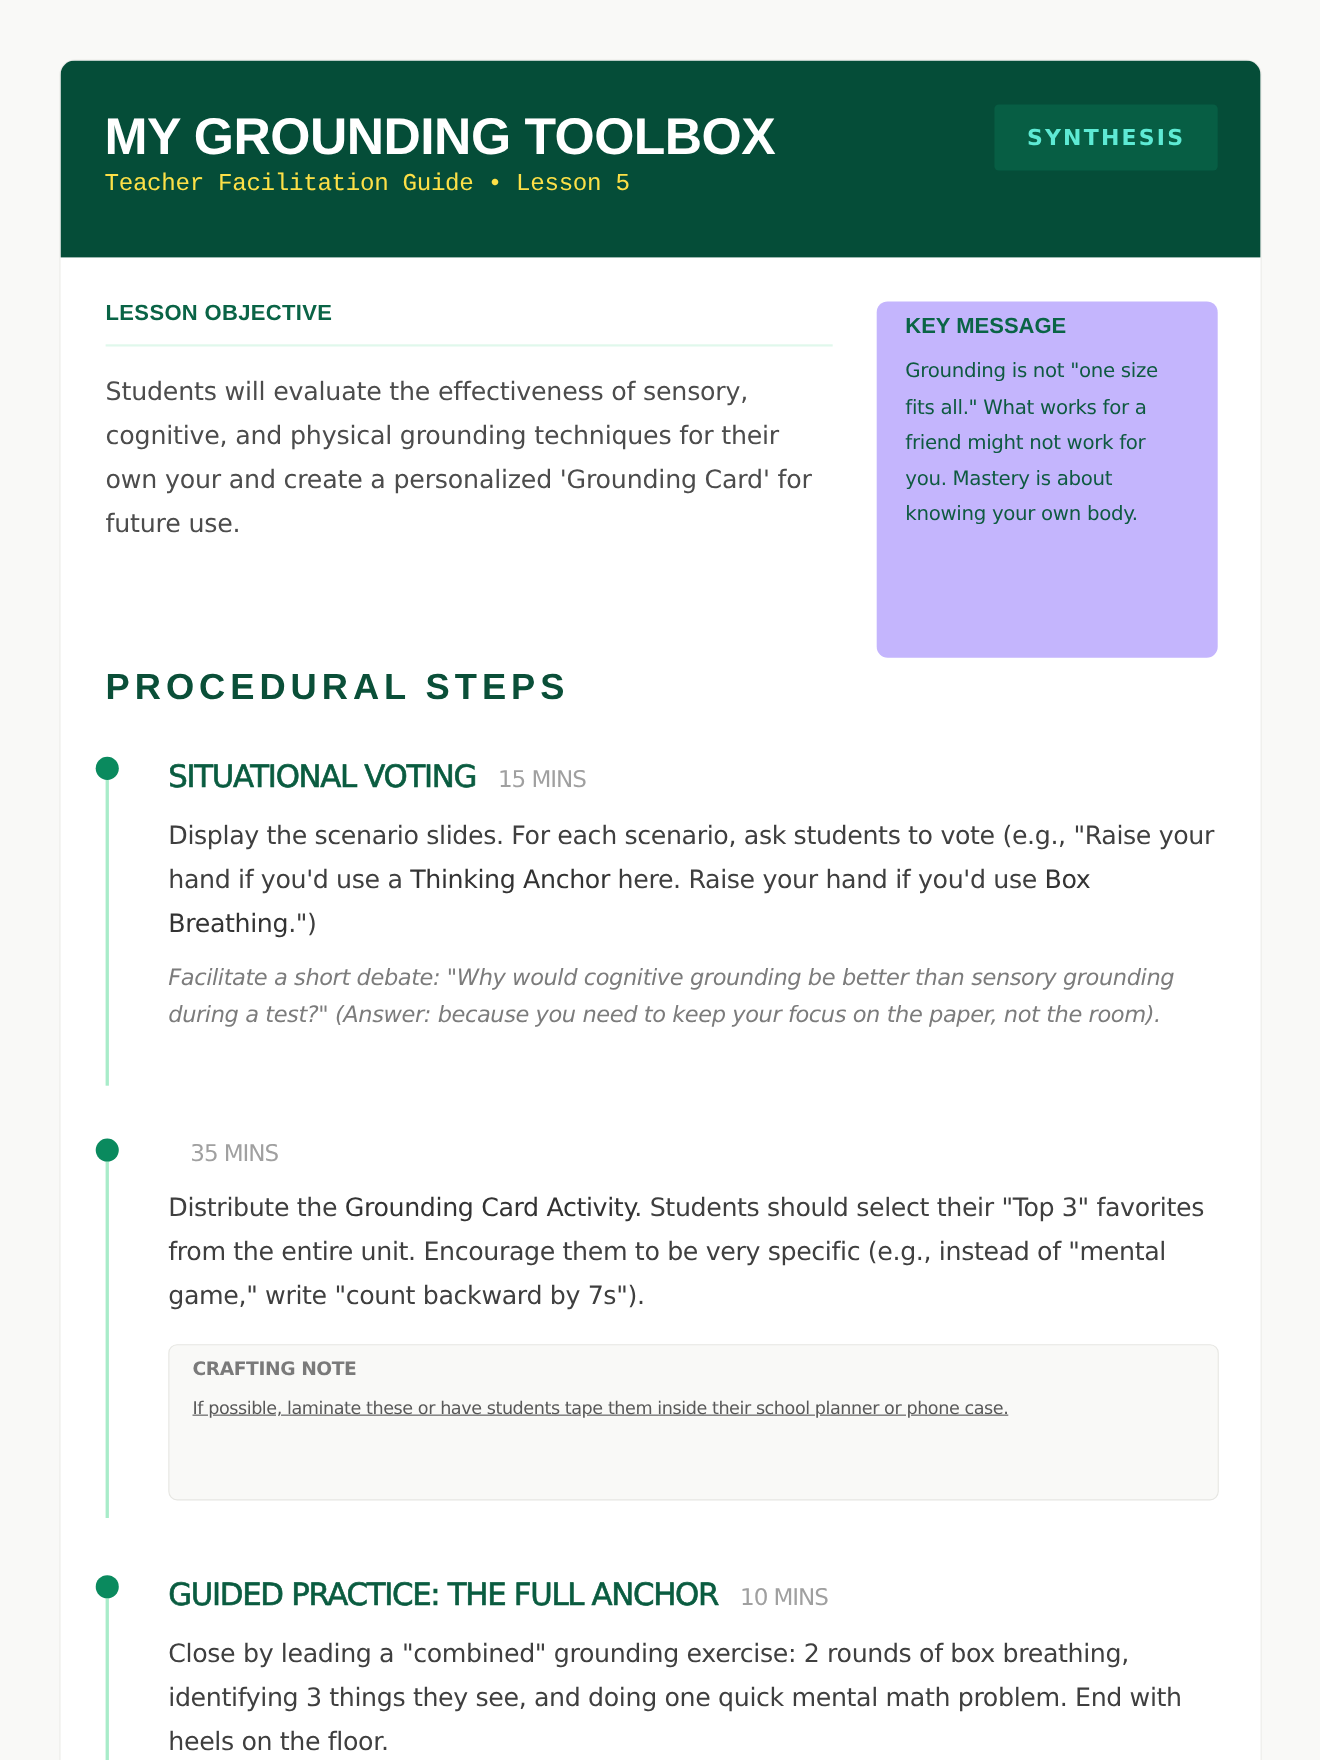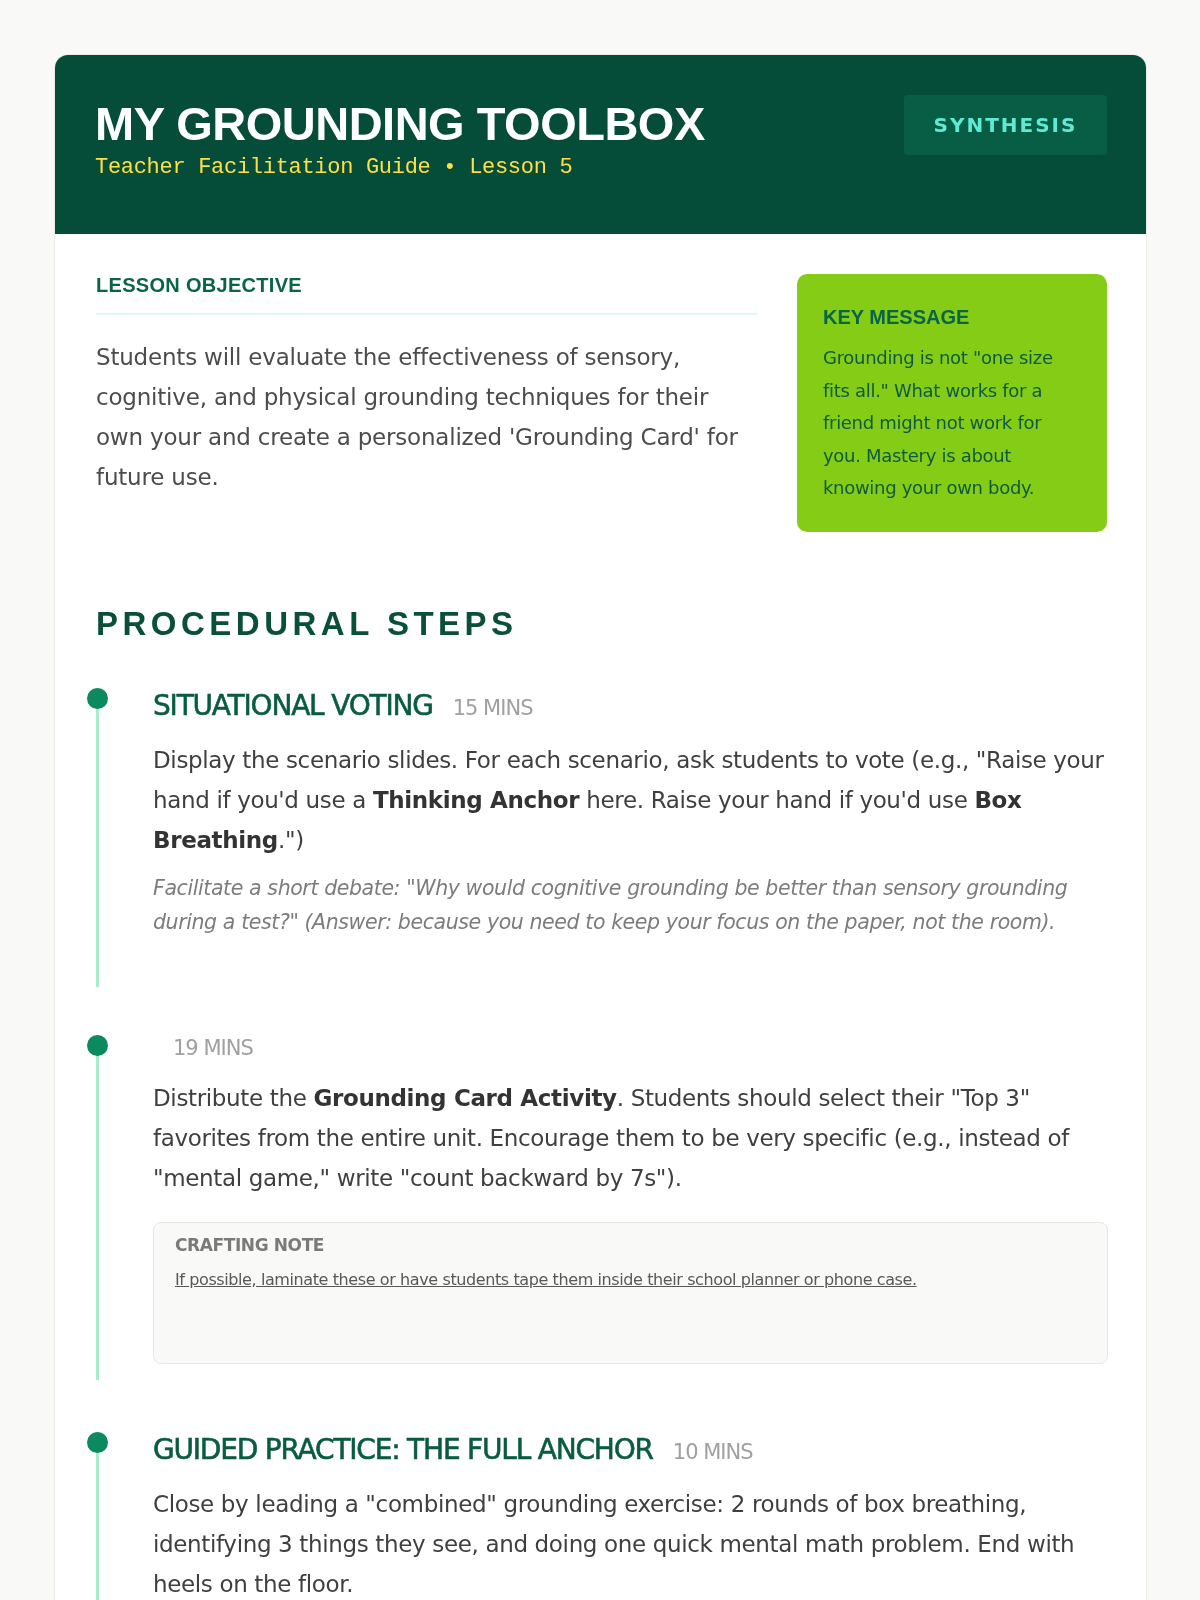--- a/index.html
+++ b/index.html
@@ -77,24 +77,24 @@
   .obj-text {
     margin-top: 22px;
     font-size: 23px;
     line-height: 40px;
     color: #4c4c4c;
     letter-spacing: -0.2px;
   }
   .key-box {
     position: absolute;
     left: 742px; top: 40px;
-    width: 310px; height: 258px;
-    background: #84cc16;
+    width: 310px; height: 324px;
+    background: #c4b5fd;
     border-radius: 10px;
-    padding: 32px 26px;
+    padding: 12px 26px;
   }
   .key-label {
     font-family: "Liberation Sans", sans-serif;
     font-weight: 700;
     font-size: 20px;
     color: #0a6446;
   }
   .key-text {
     margin-top: 13px;
     font-size: 18px;
@@ -149,21 +149,21 @@
     color: #a0a0a0;
     letter-spacing: -1px;
   }
   .step-text {
     margin-top: 18px;
     font-size: 23px;
     line-height: 40px;
     color: #3f3f3f;
     letter-spacing: -0.35px;
   }
-  .step-text b { font-weight: 700; color: #333; }
+  .step-text b { font-weight: 400; color: #333; }
   .step-note {
     margin-top: 12px;
     font-style: italic;
     font-size: 20.5px;
     line-height: 33.5px;
     color: #7c7c7c;
     letter-spacing: -0.4px;
   }
   .craft-box {
     margin-top: 24px;
@@ -224,21 +224,21 @@
       <div class="step-text"><span>Display the scenario slides. For each scenario, ask students to vote (e.g., "Raise your hand if you'd use a </span><b>Thinking Anchor</b><span> here. Raise your hand if you'd use </span><b>Box Breathing</b><span>.")</span></div>
       <div class="step-note">Facilitate a short debate: "Why would cognitive grounding be better than sensory grounding during a test?" (Answer: because you need to keep your focus on the paper, not the room).</div>
     </div>
   </div>
 
   <div class="step" style="top:981px;">
     <div class="step-line" style="height:328px;"></div>
     <div class="step-dot"></div>
     <div class="step-body">
       <div class="step-head">
-        <span class="step-time">19 MINS</span>
+        <span class="step-time">35 MINS</span>
       </div>
       <div class="step-text"><span>Distribute the </span><b>Grounding Card Activity</b><span>. Students should select their "Top 3" favorites from the entire unit. Encourage them to be very specific (e.g., instead of "mental game," write "count backward by 7s").</span></div>
       <div class="craft-box">
         <div class="craft-label">CRAFTING NOTE</div>
         <div class="craft-text">If possible, laminate these or have students tape them inside their school planner or phone case.</div>
       </div>
     </div>
   </div>
 
   <div class="step" style="top:1378px;">

